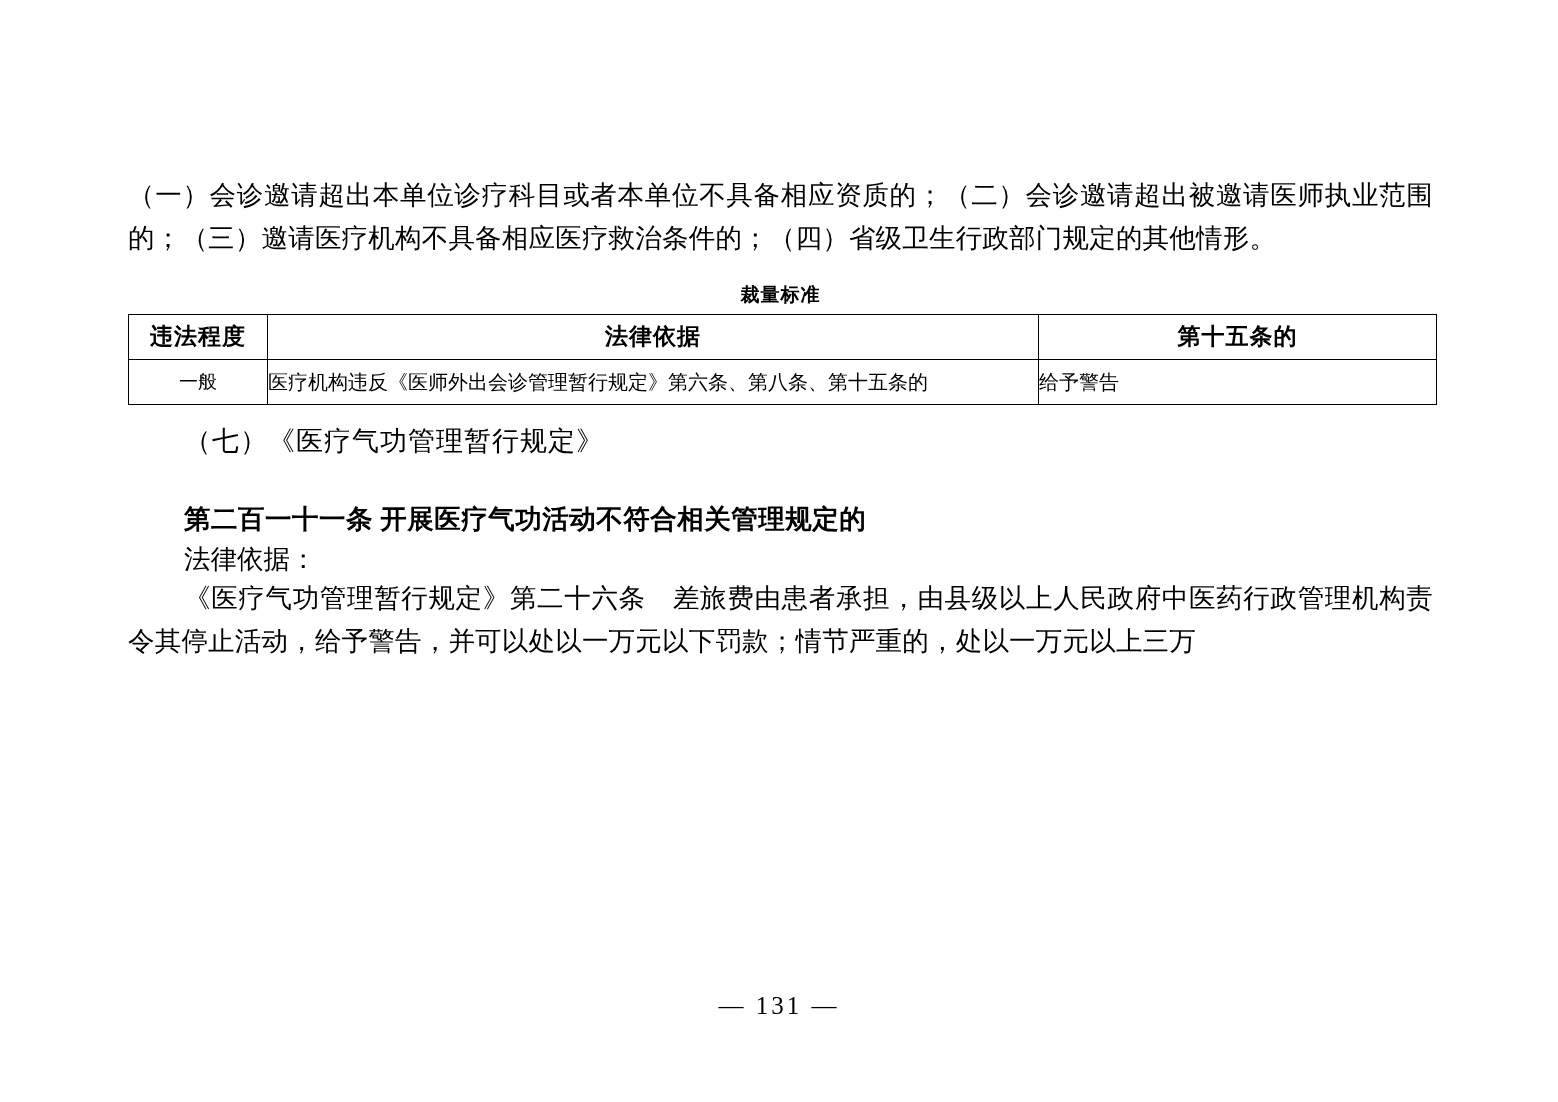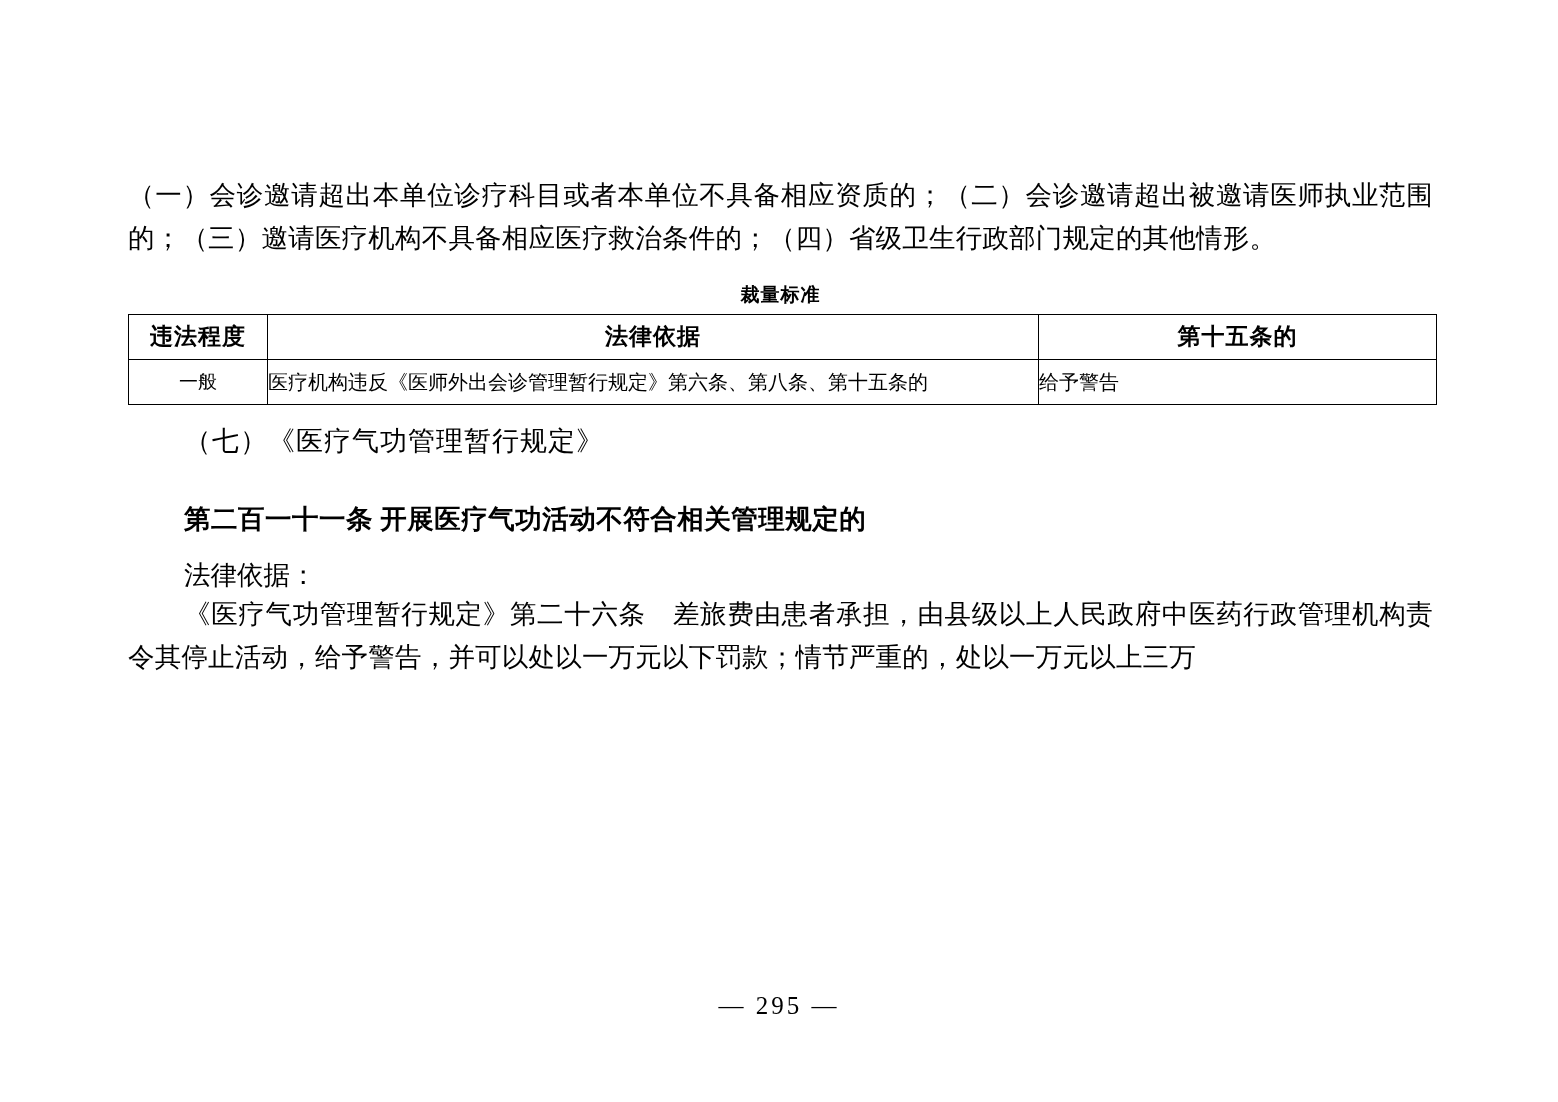--- a/index.html
+++ b/index.html
@@ -91,21 +91,21 @@
   }
   .article-heading {
     font-size: 26.5px;
     font-weight: bold;
     margin: 42px 0 0 0;
     text-indent: 56px;
     letter-spacing: 0.5px;
   }
   .sub-label {
     font-size: 26.5px;
-    margin: 20px 0 0 0;
+    margin: 4px 0 0 0;
     text-indent: 56px;
   }
   .para-after {
     margin-top: 8px;
     text-indent: 56px;
   }
   .page-number {
     position: absolute;
     left: 0;
     top: 992px;
@@ -147,14 +147,14 @@
     <p class="section-heading">（七）《医疗气功管理暂行规定》</p>
 
     <p class="article-heading">第二百一十一条 开展医疗气功活动不符合相关管理规定的</p>
 
     <p class="sub-label">法律依据：</p>
 
     <p class="body-para para-after">《医疗气功管理暂行规定》第二十六条　差旅费由患者承担，由县级以上人民政府中医药行政管理机构责令其停止活动，给予警告，并可以处以一万元以下罚款；情节严重的，处以一万元以上三万</p>
 
   </div>
 
-  <div class="page-number">— 295 —</div>
+  <div class="page-number">— 131 —</div>
 </div>
 
 </body></html>

